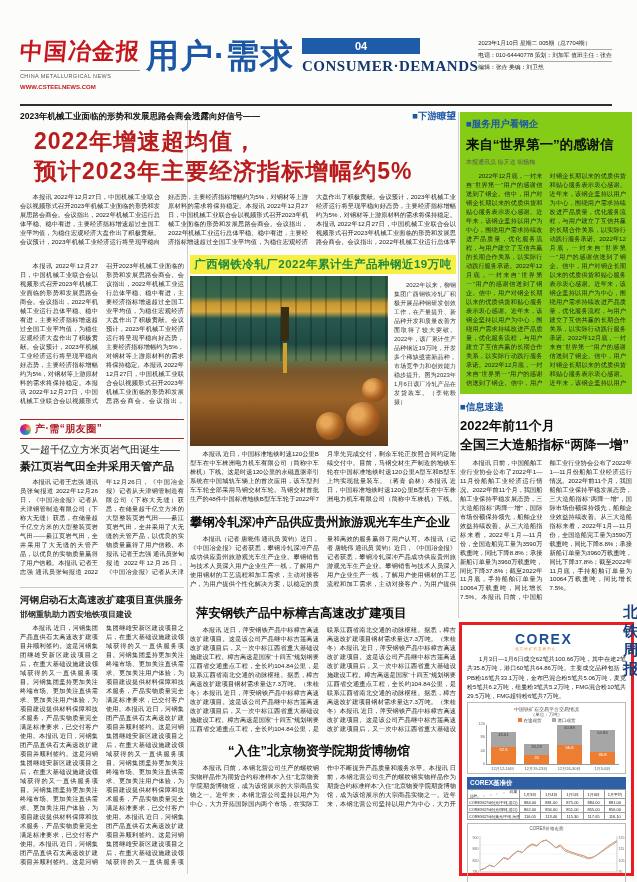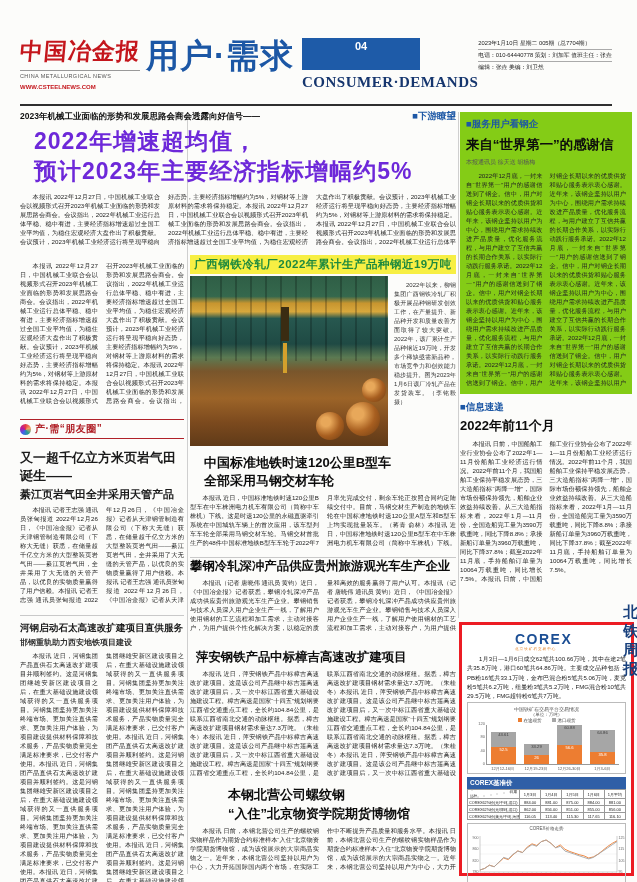--- a/index.html
+++ b/index.html
@@ -8,51 +8,51 @@
 
   
   .header { position:absolute; left:20px; top:26px; width:592px; height:76px; display:flex; align-items:flex-start; }
   .brand { width:122px; padding-top:10px; }
   .brand-cn { font-family:"Liberation Serif", serif; font-size:23px; font-weight:bold; color:#c4161c; transform:skewX(-5deg); letter-spacing:1px; white-space:nowrap; }
   .brand-en { font-size:5.5px; color:#555; letter-spacing:.4px; margin-top:3px; border-top:1px solid #999; padding-top:2px; }
   .brand-url { font-size:6px; color:#c4161c; font-weight:bold; margin-top:5px; }
   .section-block { display:flex; margin-left:6px; padding-top:8px; }
   .section-cn { font-size:33px; font-weight:900; color:#1c57a5; letter-spacing:1px; white-space:nowrap; }
   .page-col { margin-left:8px; padding-top:4px; }
-  .page-badge { width:118px; height:32px; background:#1e5ba8; color:#fff; font-size:11px; font-weight:bold; text-align:center; line-height:16px; }
+  .page-badge { width:118px; height:16px; background:#1e5ba8; color:#fff; font-size:11px; font-weight:bold; text-align:center; line-height:16px; }
   .section-en { font-family:"Liberation Serif", serif; font-size:15px; font-weight:bold; color:#16366e; letter-spacing:.5px; margin-top:4px; white-space:nowrap; }
   .meta { margin-left:auto; width:160px; padding-top:12px; font-size:5.8px; color:#222; line-height:1.9; }
   .meta div { white-space:nowrap; }
   .meta .rule { border-bottom:.5px solid #aaa; }
   .header-rule { position:absolute; left:20px; top:104px; width:592px; height:1.5px; background:#2f2f2f; }
 
   
   .vline { position:absolute; width:1px; background:#cfcfcf; }
   #vline1 { left:187px; top:112px; height:762px; }
   #vline2 { left:458px; top:112px; height:506px; }
 
   
   .body-text { font-size:6.2px; line-height:1.45; text-align:justify; color:#232323; overflow:hidden; column-gap:8px; text-indent:2em; }
   .tag-blue { color:#1c57a5; font-weight:bold; font-size:9.5px; }
   .divider { border-top:.5px solid #c9c9c9; margin-top:5px; }
 
   
   #lead { position:absolute; left:20px; top:110px; width:436px; height:148px; }
   .lead-kickrow { display:flex; justify-content:space-between; align-items:baseline; }
   .lead-kicker { font-size:8.5px; font-weight:bold; color:#111; }
-  .lead-headline { margin-top:3px; padding-left:14px; font-size:23px; font-weight:900; line-height:1.32; letter-spacing:1px; color:#6d28d9; }
+  .lead-headline { margin-top:3px; padding-left:14px; font-size:23px; font-weight:900; line-height:1.32; letter-spacing:1px; color:#b91c1c; }
   .lead-body { margin-top:6px; height:56px; columns:3; }
 
   
   #left-strip { position:absolute; left:20px; top:262px; width:164px; }
   .lead-cont { height:150px; columns:2; }
   .sec-row { display:flex; align-items:center; gap:4px; margin-top:7px; border-top:1.5px solid #b02128; border-bottom:.5px solid #b02128; padding:2px 0; }
   .pinwheel { width:11px; height:11px; border-radius:50%; background:conic-gradient(#e63946,#f4a261,#2a9d8f,#4361ee,#b5179e,#e63946); }
   .sec-row span { font-size:10px; font-weight:900; color:#b02128; letter-spacing:.5px; }
-  .q-kicker { font-size:13px; font-weight:bold; margin-top:10px; }
+  .q-kicker { font-size:10px; font-weight:normal; margin-top:4px; }
   .q-headline { font-size:11px; font-weight:900; margin-top:2px; white-space:nowrap; }
   .q-body { margin-top:4px; height:104px; columns:2; }
   .h-headline { font-size:9.6px; font-weight:900; margin-top:6px; white-space:nowrap; }
   .h-subhead { font-size:8px; font-weight:bold; color:#333; margin-top:2px; }
   .h-body { margin-top:4px; height:244px; columns:2; }
 
   
   #middle-strip { position:absolute; left:190px; top:255px; width:266px; }
   .photo-titlebar { background:#f7ef43; color:#1e8a3e; font-size:11.5px; font-weight:900; text-align:center; padding:2px 0; letter-spacing:.5px; white-space:nowrap; }
   .photo-row { display:flex; margin-top:2px; height:170px; }
@@ -174,48 +174,44 @@
 <div id="middle-strip">
   <div class="photo-titlebar">广西钢铁冷轧厂2022年累计生产品种钢近19万吨</div>
   <div class="photo-row">
     <div class="photo">
       <div class="coil c1"></div>
       <div class="coil c2"></div>
       <div class="coil c3"></div>
     </div>
     <div class="photo-caption">2022年以来，柳钢集团广西钢铁冷轧厂积极开展品种钢研发创效工作，在产量提升、新品种开发和质量改善方面取得了较大突破。2022年，该厂累计生产品种钢近19万吨，开发多个稀缺亟需新品种，市场竞争力和创效能力稳步提升。图为2023年1月6日该厂冷轧产品在发货装车。（李铭毅 摄）</div>
   </div>
-  <div class="ma-headline">
-    <div>中国标准地铁时速120公里B型车</div>
-    <div>全部采用马钢交材车轮</div>
-  </div>
   <div class="body-text ma-body">本报讯 近日，中国标准地铁时速120公里B型车在中车株洲电力机车有限公司（简称中车株机）下线。这是时速120公里的永磁直驱牵引系统在中国城轨车辆上的首次应用，该车型列车车轮全部采用马钢交材车轮。马钢交材首批生产的48件中国标准地铁B型车车轮于2022年7月率先完成交付，剩余车轮正按照合同约定陆续交付中。目前，马钢交材生产制造的地铁车轮在中国标准地铁时速120公里A型车和B型车上均实现批量装车。（蒋青 俞林）本报讯 近日，中国标准地铁时速120公里B型车在中车株洲电力机车有限公司（简称中车株机）下线。这是时速120公里的永磁直驱牵引系统在中国城轨车辆上的首次应用，该车型列车车轮全部采用马钢交材车轮。马钢交材首批生产的48件中国标准地铁B型车车轮于2022年7月率先完成交付，剩余车轮正按照合同约定陆续交付中。目前，马钢交材生产制造的地铁车轮在中国标准地铁时速120公里A型车和B型车上均实现批量装车。（蒋青 俞林）</div>
   <div class="divider"></div>
   <div class="pa-headline">攀钢冷轧深冲产品供应贵州旅游观光车生产企业</div>
   <div class="body-text pa-body">本报讯（记者 唐晓伟 通讯员 黄钧）近日，《中国冶金报》记者获悉，攀钢冷轧深冲产品成功供应贵州旅游观光车生产企业。攀钢销售与技术人员深入用户企业生产一线，了解用户使用钢材的工艺流程和加工需求，主动对接客户，为用户提供个性化解决方案，以稳定的质量和高效的服务赢得了用户认可。本报讯（记者 唐晓伟 通讯员 黄钧）近日，《中国冶金报》记者获悉，攀钢冷轧深冲产品成功供应贵州旅游观光车生产企业。攀钢销售与技术人员深入用户企业生产一线，了解用户使用钢材的工艺流程和加工需求，主动对接客户，为用户提供个性化解决方案，以稳定的质量和高效的服务赢得了用户认可。本报讯（记者 唐晓伟 通讯员 黄钧）近日，《中国冶金报》记者获悉，攀钢冷轧深冲产品成功供应贵州旅游观光车生产企业。攀钢销售与技术人员深入用户企业生产一线，了解用户使用钢材的工艺流程和加工需求，主动对接客户，为用户提供个性化解决方案，以稳定的质量和高效的服务赢得了用户认可。</div>
   <div class="pi-headline">萍安钢铁产品中标樟吉高速改扩建项目</div>
   <div class="body-text pi-body">本报讯 近日，萍安钢铁产品中标樟吉高速改扩建项目。这是该公司产品继中标吉莲高速改扩建项目后，又一次中标江西省重大基础设施建设工程。樟吉高速是国家“十四五”规划纲要江西省交通重点工程，全长约104.84公里，是联系江西省南北交通的动脉枢纽。据悉，樟吉高速改扩建项目钢材需求量达7.3万吨。（朱桂冬）本报讯 近日，萍安钢铁产品中标樟吉高速改扩建项目。这是该公司产品继中标吉莲高速改扩建项目后，又一次中标江西省重大基础设施建设工程。樟吉高速是国家“十四五”规划纲要江西省交通重点工程，全长约104.84公里，是联系江西省南北交通的动脉枢纽。据悉，樟吉高速改扩建项目钢材需求量达7.3万吨。（朱桂冬）本报讯 近日，萍安钢铁产品中标樟吉高速改扩建项目。这是该公司产品继中标吉莲高速改扩建项目后，又一次中标江西省重大基础设施建设工程。樟吉高速是国家“十四五”规划纲要江西省交通重点工程，全长约104.84公里，是联系江西省南北交通的动脉枢纽。据悉，樟吉高速改扩建项目钢材需求量达7.3万吨。（朱桂冬）本报讯 近日，萍安钢铁产品中标樟吉高速改扩建项目。这是该公司产品继中标吉莲高速改扩建项目后，又一次中标江西省重大基础设施建设工程。樟吉高速是国家“十四五”规划纲要江西省交通重点工程，全长约104.84公里，是联系江西省南北交通的动脉枢纽。据悉，樟吉高速改扩建项目钢材需求量达7.3万吨。（朱桂冬）</div>
   <div class="bx-headline">
-    <div>本钢北营公司螺纹钢</div>
     <div>“入住”北京物资学院期货博物馆</div>
   </div>
   <div class="body-text bx-body">本报讯 日前，本钢北营公司生产的螺纹钢实物样品作为期货合约标准样本“入住”北京物资学院期货博物馆，成为该馆展示的大宗商品实物之一。近年来，本钢北营公司坚持以用户为中心，大力开拓国际国内两个市场，在实际工作中不断提升产品质量和服务水平。本报讯 日前，本钢北营公司生产的螺纹钢实物样品作为期货合约标准样本“入住”北京物资学院期货博物馆，成为该馆展示的大宗商品实物之一。近年来，本钢北营公司坚持以用户为中心，大力开拓国际国内两个市场，在实际工作中不断提升产品质量和服务水平。</div>
 </div>
 
 <div id="right-strip">
   <div class="service-panel">
     <div class="tag-blue">■服务用户看钢企</div>
     <div class="sv-headline">来自“世界第一”的感谢信</div>
     <div class="sv-byline">本报通讯员 徐天送 胡杨梅</div>
     <div class="body-text sv-body">2022年12月底，一封来自“世界第一”用户的感谢信送到了钢企。信中，用户对钢企长期以来的优质供货和贴心服务表示衷心感谢。近年来，该钢企坚持以用户为中心，围绕用户需求持续改进产品质量，优化服务流程，与用户建立了互信共赢的长期合作关系，以实际行动践行服务承诺。2022年12月底，一封来自“世界第一”用户的感谢信送到了钢企。信中，用户对钢企长期以来的优质供货和贴心服务表示衷心感谢。近年来，该钢企坚持以用户为中心，围绕用户需求持续改进产品质量，优化服务流程，与用户建立了互信共赢的长期合作关系，以实际行动践行服务承诺。2022年12月底，一封来自“世界第一”用户的感谢信送到了钢企。信中，用户对钢企长期以来的优质供货和贴心服务表示衷心感谢。近年来，该钢企坚持以用户为中心，围绕用户需求持续改进产品质量，优化服务流程，与用户建立了互信共赢的长期合作关系，以实际行动践行服务承诺。2022年12月底，一封来自“世界第一”用户的感谢信送到了钢企。信中，用户对钢企长期以来的优质供货和贴心服务表示衷心感谢。近年来，该钢企坚持以用户为中心，围绕用户需求持续改进产品质量，优化服务流程，与用户建立了互信共赢的长期合作关系，以实际行动践行服务承诺。2022年12月底，一封来自“世界第一”用户的感谢信送到了钢企。信中，用户对钢企长期以来的优质供货和贴心服务表示衷心感谢。近年来，该钢企坚持以用户为中心，围绕用户需求持续改进产品质量，优化服务流程，与用户建立了互信共赢的长期合作关系，以实际行动践行服务承诺。</div>
   </div>
   <div class="info-sec">
     <div class="tag-blue">■信息速递</div>
     <div class="info-headline">
       <div>2022年前11个月</div>
+      <div>全国三大造船指标“两降一增”</div>
     </div>
     <div class="body-text info-body">本报讯 日前，中国船舶工业行业协会公布了2022年1—11月份船舶工业经济运行情况。2022年前11个月，我国船舶工业保持平稳发展态势，三大造船指标“两降一增”，国际市场份额保持领先，船舶企业效益持续改善。从三大造船指标来看，2022年1月—11月份，全国造船完工量为3590万载重吨，同比下降8.8%；承接新船订单量为3960万载重吨，同比下降37.8%；截至2022年11月底，手持船舶订单量为10064万载重吨，同比增长7.5%。本报讯 日前，中国船舶工业行业协会公布了2022年1—11月份船舶工业经济运行情况。2022年前11个月，我国船舶工业保持平稳发展态势，三大造船指标“两降一增”，国际市场份额保持领先，船舶企业效益持续改善。从三大造船指标来看，2022年1月—11月份，全国造船完工量为3590万载重吨，同比下降8.8%；承接新船订单量为3960万载重吨，同比下降37.8%；截至2022年11月底，手持船舶订单量为10064万载重吨，同比增长7.5%。</div>
   </div>
 </div>
 
 <div id="corex-box">
   <div class="logo-row">
     <div class="hexagon"></div>
     <div class="corex-word">
       <b>COREX</b>

